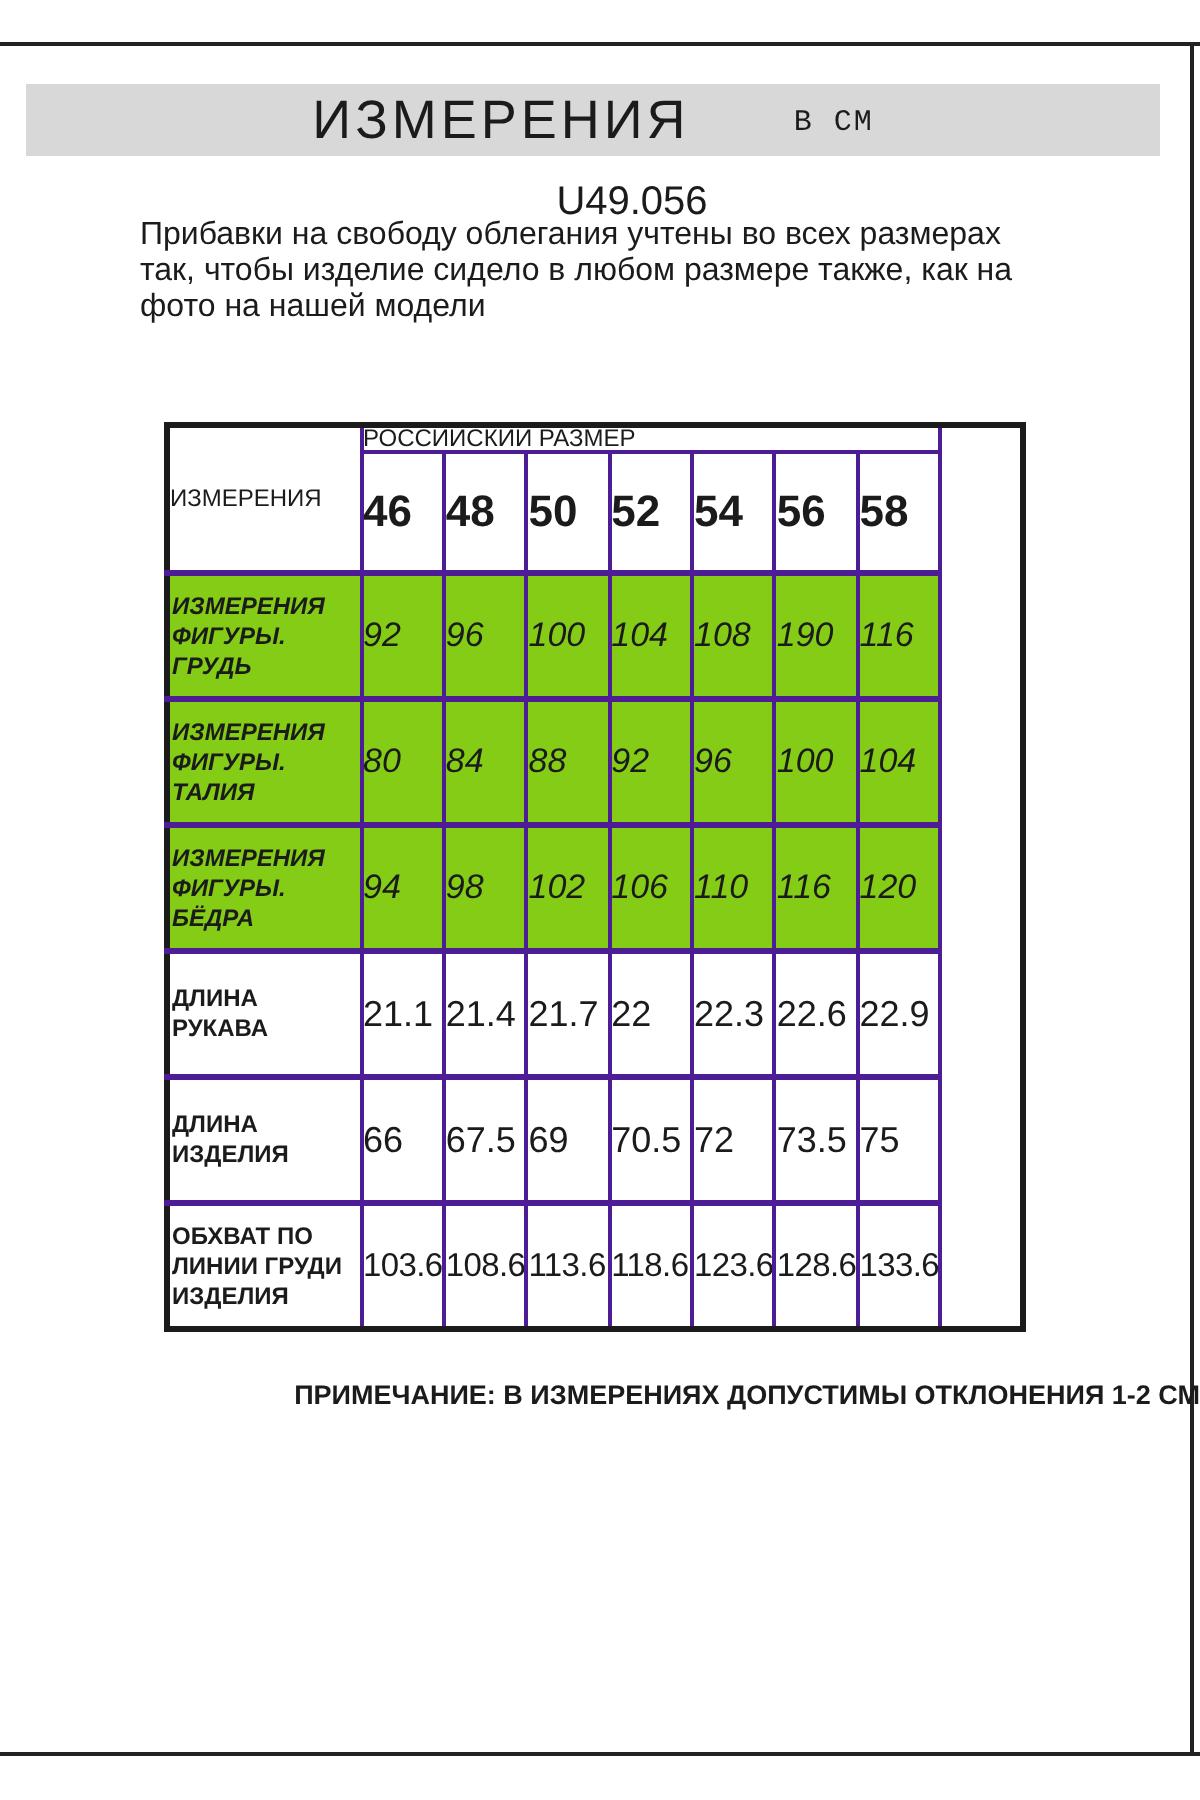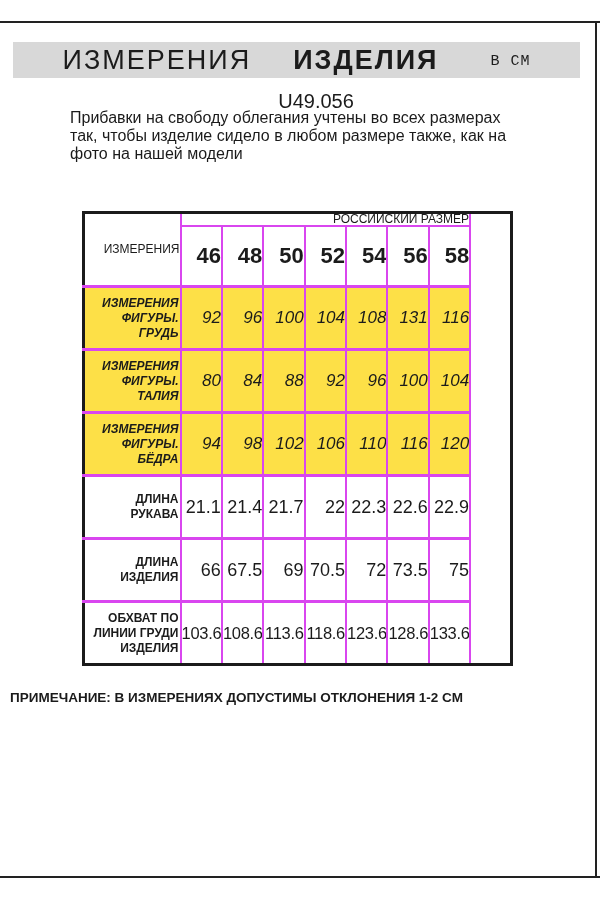--- a/index.html
+++ b/index.html
@@ -46,56 +46,55 @@
 
   .size-table-wrap { position: absolute; top: 211px; left: 82px; }
   table {
     border-collapse: collapse;
     table-layout: fixed;
     width: 431px;
     border: 3px solid #1b1b1b;
   }
   col.c-label { width: 97px; }
   td {
-    border: 2px solid #d946ef;
-    text-align: right;
+    border: 2px solid #4c1d95;
+    text-align: left;
     vertical-align: middle;
     padding: 0;
     overflow: hidden;
   }
   tr.r-group td { height: 11px; font-size: 12px; line-height: 11px; }
   td.corner { font-size: 12px; }
   tr.r-sizes td { height: 58px; font-size: 22px; font-weight: bold; }
   tr.r-body td { height: 60px; border-top-width: 3px; }
-  tr.r-fig td { background: #fde047; font-style: italic; }
+  tr.r-fig td { background: #84cc16; font-style: italic; }
   td.lbl { font-size: 12px; line-height: 1.25; padding: 0 1px; font-weight: bold; }
   tr.r-fig td.lbl { font-weight: bold; }
   tr.r-fig td.val { font-size: 17px; }
   tr.r-plain td.val { font-size: 18px; }
   tr.r-last td.lbl { font-weight: bold; }
   tr.r-last td.val { font-size: 16.5px; letter-spacing: -0.3px; }
 
   .note {
     position: absolute;
-    top: 690px; left: 10px; width: 580px;
-    text-align: left;
+    top: 690px; left: 20px; width: 580px;
+    text-align: right;
     font-size: 13.5px;
     font-weight: bold;
   }
 </style>
 </head>
 <body>
 
 <div id="frame-top" class="line"></div>
 <div id="frame-right" class="line"></div>
 <div id="frame-bottom" class="line"></div>
 
 <div class="title-bar">
   <span class="title-word1">ИЗМЕРЕНИЯ</span>
-  <span class="title-word2">ИЗДЕЛИЯ</span>
   <span class="title-unit">В СМ</span>
 </div>
 
 <div class="product-code">U49.056</div>
 
 <div class="description">Прибавки на свободу облегания учтены во всех размерах так, чтобы изделие сидело в любом размере также, как на фото на нашей модели</div>
 
 <div class="size-table-wrap">
   <table>
     <colgroup>
@@ -124,21 +123,21 @@
         <td>58</td>
       </tr>
 
       <tr class="r-body r-fig">
         <td class="lbl">ИЗМЕРЕНИЯ ФИГУРЫ. ГРУДЬ</td>
         <td class="val">92</td>
         <td class="val">96</td>
         <td class="val">100</td>
         <td class="val">104</td>
         <td class="val">108</td>
-        <td class="val">131</td>
+        <td class="val">190</td>
         <td class="val">116</td>
       </tr>
       <tr class="r-body r-fig">
         <td class="lbl">ИЗМЕРЕНИЯ ФИГУРЫ. ТАЛИЯ</td>
         <td class="val">80</td>
         <td class="val">84</td>
         <td class="val">88</td>
         <td class="val">92</td>
         <td class="val">96</td>
         <td class="val">100</td>

